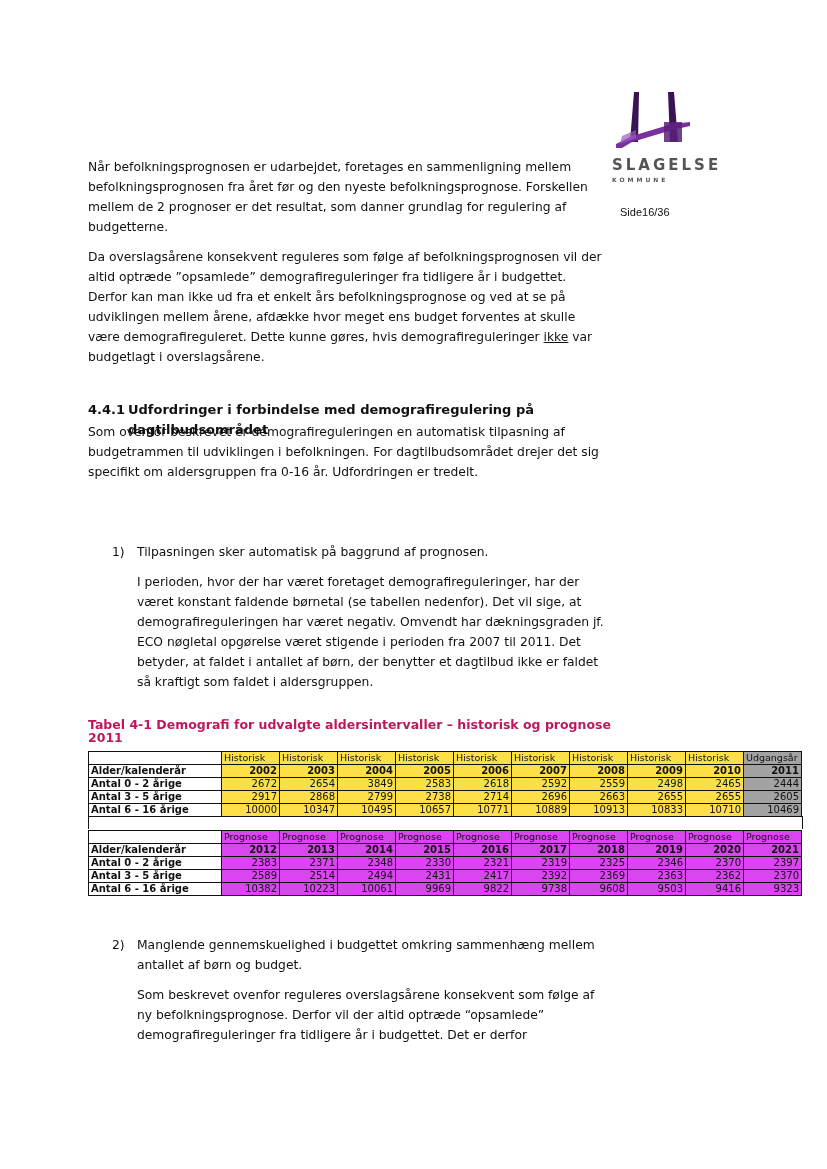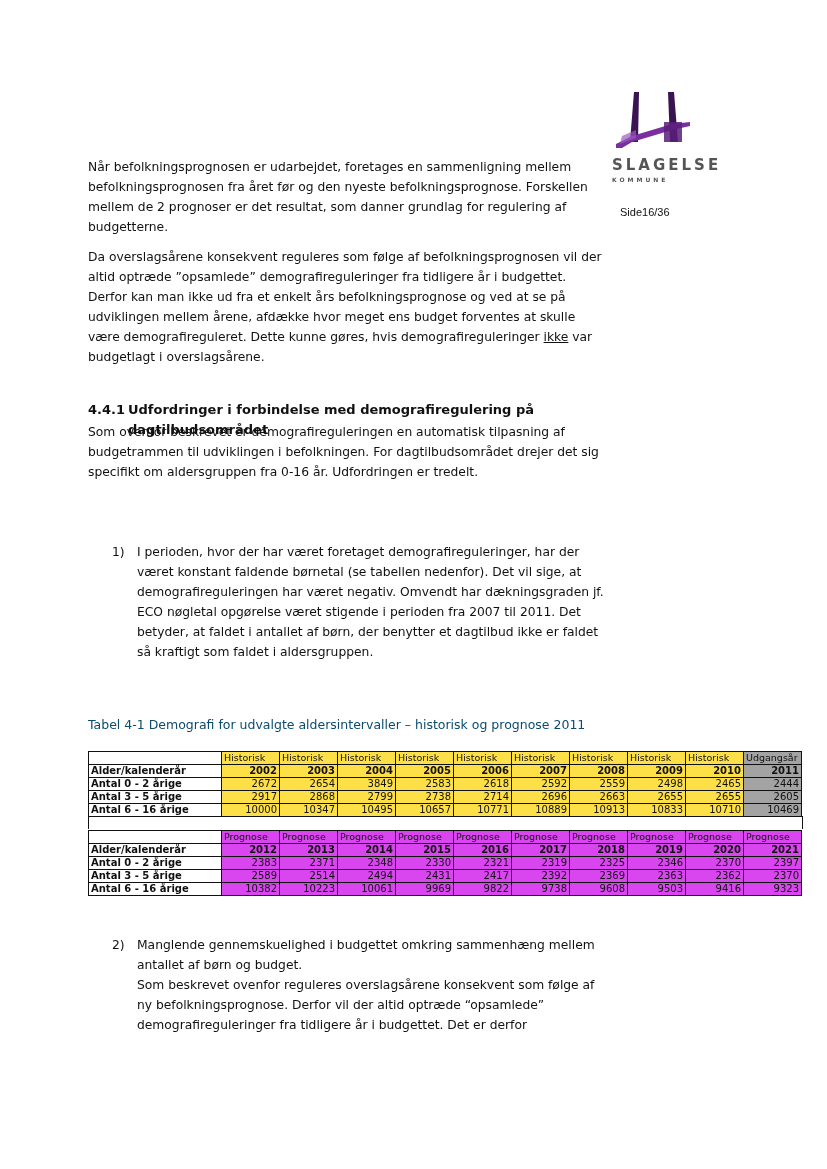--- a/index.html
+++ b/index.html
@@ -13,24 +13,24 @@
   .body { position:absolute; left:88px; width:520px; font-size:12.3px; line-height:20px; }
   p { margin:0; }
   .p1 { top:157px; }
   .p2 { top:247px; }
   .h441 { position:absolute; left:88px; top:400px; width:530px; font-weight:bold; font-size:13px; line-height:20px; }
   .h441 .num { display:inline-block; width:40px; }
   .p3 { top:422px; }
   .li { position:absolute; left:112px; width:500px; font-size:12.3px; line-height:20px; }
   .li .n { position:absolute; left:0; top:0; }
   .li .t { padding-left:25px; }
-  .li .sub { padding-left:25px; }
+  .li .sub { padding-left:25px; margin-top:10px; }
   .li1 { top:542px; }
   .li2 { top:935px; }
-  .caption { position:absolute; left:88px; top:718px; width:530px; color:#0c4a6e; font-weight:normal; font-size:12.5px; line-height:13px; }
+  .caption { position:absolute; left:88px; top:718px; width:530px; color:#be185d; font-weight:bold; font-size:12.5px; line-height:13px; }
   table.demo { position:absolute; left:88px; border-collapse:collapse; font-size:10px; line-height:12px; table-layout:fixed; }
   table.demo td { border:1px solid #111; padding:0 2px; white-space:nowrap; overflow:hidden; height:12px; }
   table.demo .lbl { width:128px; font-weight:bold; text-align:left; }
   table.demo .num { width:53px; text-align:right; }
   table.demo .kind { text-align:left; font-size:9.5px; }
   table.demo .yr { font-weight:bold; text-align:right; }
   .t1 { top:751px; }
   .t2 { top:830px; }
   .hist { background:#fde047; }
   .base { background:#a3a3a3; }
@@ -57,20 +57,21 @@
 <p class="body p1">Når befolkningsprognosen er udarbejdet, foretages en sammenligning mellem befolkningsprognosen fra året før og den nyeste befolkningsprognose. Forskellen mellem de 2 prognoser er det resultat, som danner grundlag for regulering af budgetterne.</p>
 <p class="body p2"><span>Da overslagsårene konsekvent reguleres som følge af befolkningsprognosen vil der altid optræde ”opsamlede” demografireguleringer fra tidligere år i budgettet. Derfor kan man ikke ud fra et enkelt års befolkningsprognose og ved at se på udviklingen mellem årene, afdække hvor meget ens budget forventes at skulle være demografireguleret. Dette kunne gøres, hvis demografireguleringer </span><span style="text-decoration:underline;">ikke</span><span> var budgetlagt i overslagsårene.</span></p>
 
 <div class="h441">
   <span class="num">4.4.1</span><span style="display:inline-block;width:470px;vertical-align:top;">Udfordringer i forbindelse med demografiregulering på dagtilbudsområdet</span>
 </div>
 <p class="body p3">Som ovenfor beskrevet er demografireguleringen en automatisk tilpasning af budgetrammen til udviklingen i befolkningen. For dagtilbudsområdet drejer det sig specifikt om aldersgruppen fra 0-16 år. Udfordringen er tredelt.</p>
 
 <div class="li li1">
   <span class="n">1)</span>
+  <div class="t">Tilpasningen sker automatisk på baggrund af prognosen.</div>
   <div class="sub">I perioden, hvor der har været foretaget demografireguleringer, har der været konstant faldende børnetal (se tabellen nedenfor). Det vil sige, at demografireguleringen har været negativ. Omvendt har dækningsgraden jf. ECO nøgletal opgørelse været stigende i perioden fra 2007 til 2011. Det betyder, at faldet i antallet af børn, der benytter et dagtilbud ikke er faldet så kraftigt som faldet i aldersgruppen.</div>
 </div>
 
 <div class="caption">Tabel 4-1 Demografi for udvalgte aldersintervaller – historisk og prognose 2011</div>
 
 <table class="demo t1">
   <tbody>
       <tr>
     <td class="lbl blank-lbl"></td>
     <td class="num kind hist">Historisk</td>

